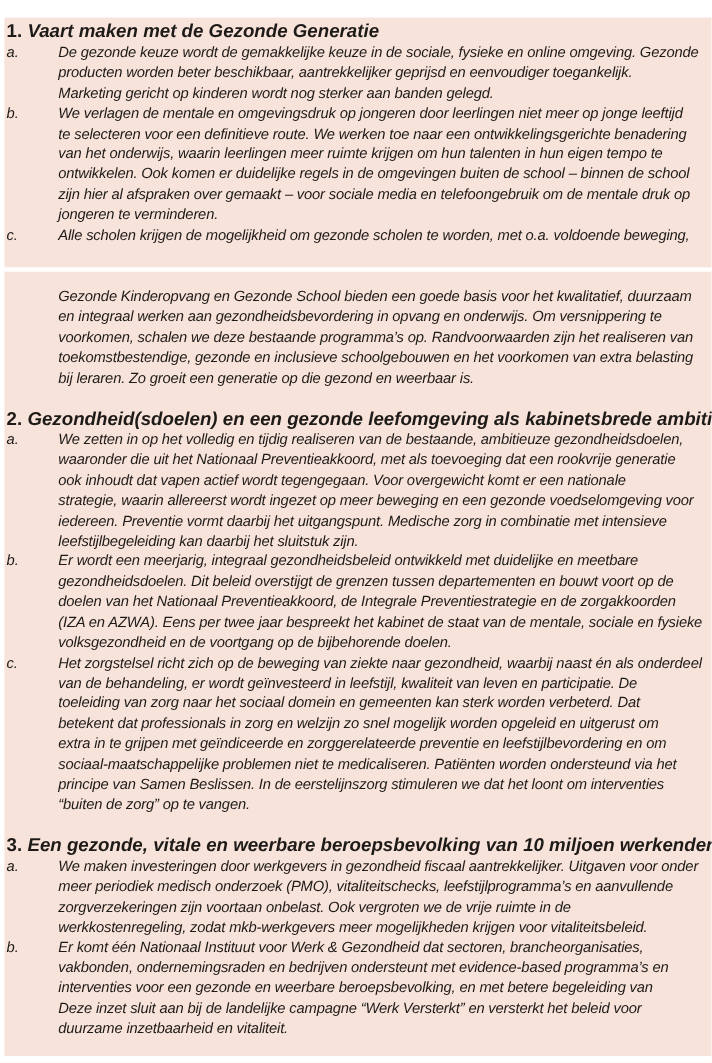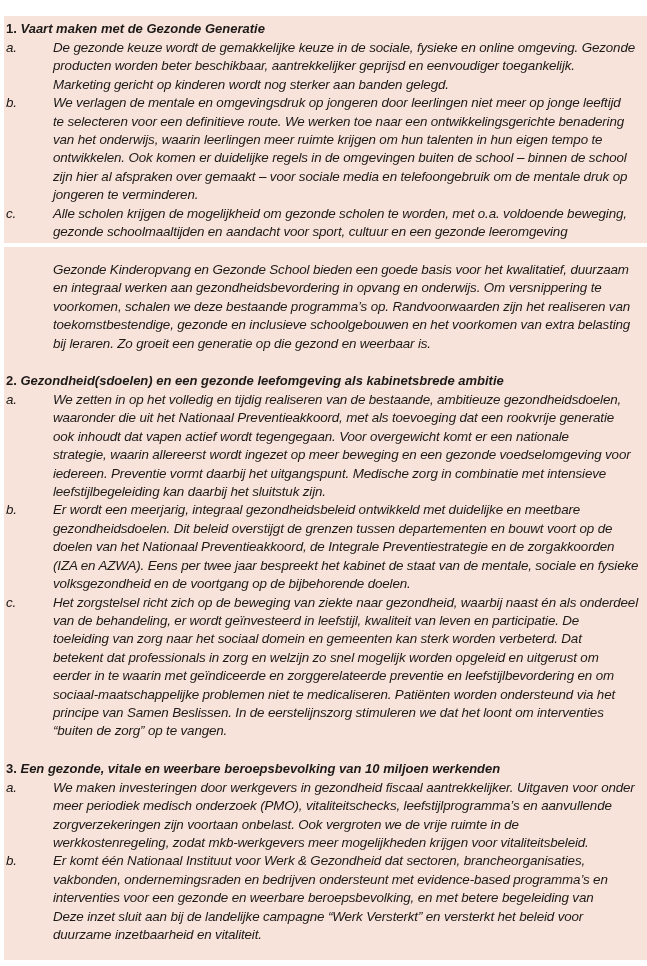--- a/index.html
+++ b/index.html
@@ -4,21 +4,21 @@
 <style>
   html, body { margin: 0; padding: 0; background: #ffffff; }
   body { width: 647px; height: 966px; position: relative; overflow: hidden;
          font-family: "Liberation Sans", "DejaVu Sans", sans-serif; color: #1e1a18; }
   .box { position: absolute; left: 4px; width: 643px; background: #f7e3da; }
   #box1 { top: 16px; height: 227px; }
   #box2 { top: 247px; height: 713px; }
   .content { position: absolute; left: 6px; right: 0; }
   #content1 { top: 19px; }
   #content2 { top: 261px; }
-  .heading { font-weight: bold; font-size: 13px; line-height: 20px; white-space: nowrap; }
+  .heading { font-weight: bold; font-size: 17px; line-height: 20px; white-space: nowrap; }
   .heading .num { font-style: normal; }
   .heading .ttl { font-style: italic; }
   .item { position: relative; padding-left: 26px; font-style: italic; font-size: 13.4px;
           line-height: 18.4px; letter-spacing: -0.15px; }
   .item .lbl { position: absolute; left: 0; top: 0; font-style: italic; }
   .line { display: block; white-space: nowrap; margin-left: 21px; }
   .gap { height: 18px; }
 </style>
 </head>
 <body>
@@ -42,21 +42,20 @@
     <span class="line">We verlagen de mentale en omgevingsdruk op jongeren door leerlingen niet meer op jonge leeftijd</span>
     <span class="line">te selecteren voor een definitieve route. We werken toe naar een ontwikkelingsgerichte benadering</span>
     <span class="line">van het onderwijs, waarin leerlingen meer ruimte krijgen om hun talenten in hun eigen tempo te</span>
     <span class="line">ontwikkelen. Ook komen er duidelijke regels in de omgevingen buiten de school – binnen de school</span>
     <span class="line">zijn hier al afspraken over gemaakt – voor sociale media en telefoongebruik om de mentale druk op</span>
     <span class="line">jongeren te verminderen.</span>
   </div>
   <div class="item">
     <span class="lbl">c.</span>
     <span class="line">Alle scholen krijgen de mogelijkheid om gezonde scholen te worden, met o.a. voldoende beweging,</span>
-    <span class="line">gezonde schoolmaaltijden en aandacht voor sport, cultuur en een gezonde leeromgeving</span>
   </div>
 </div>
 
 <div class="content" id="content2">
   <div class="item">
     <span class="line">Gezonde Kinderopvang en Gezonde School bieden een goede basis voor het kwalitatief, duurzaam</span>
     <span class="line">en integraal werken aan gezondheidsbevordering in opvang en onderwijs. Om versnippering te</span>
     <span class="line">voorkomen, schalen we deze bestaande programma’s op. Randvoorwaarden zijn het realiseren van</span>
     <span class="line">toekomstbestendige, gezonde en inclusieve schoolgebouwen en het voorkomen van extra belasting</span>
     <span class="line">bij leraren. Zo groeit een generatie op die gezond en weerbaar is.</span>
@@ -83,21 +82,21 @@
     <span class="line">doelen van het Nationaal Preventieakkoord, de Integrale Preventiestrategie en de zorgakkoorden</span>
     <span class="line">(IZA en AZWA). Eens per twee jaar bespreekt het kabinet de staat van de mentale, sociale en fysieke</span>
     <span class="line">volksgezondheid en de voortgang op de bijbehorende doelen.</span>
   </div>
   <div class="item">
     <span class="lbl">c.</span>
     <span class="line">Het zorgstelsel richt zich op de beweging van ziekte naar gezondheid, waarbij naast én als onderdeel</span>
     <span class="line">van de behandeling, er wordt geïnvesteerd in leefstijl, kwaliteit van leven en participatie. De</span>
     <span class="line">toeleiding van zorg naar het sociaal domein en gemeenten kan sterk worden verbeterd. Dat</span>
     <span class="line">betekent dat professionals in zorg en welzijn zo snel mogelijk worden opgeleid en uitgerust om</span>
-    <span class="line">eerder in te waarin met geïndiceerde en zorggerelateerde preventie en leefstijlbevordering en om</span>
+    <span class="line">extra in te grijpen met geïndiceerde en zorggerelateerde preventie en leefstijlbevordering en om</span>
     <span class="line">sociaal-maatschappelijke problemen niet te medicaliseren. Patiënten worden ondersteund via het</span>
     <span class="line">principe van Samen Beslissen. In de eerstelijnszorg stimuleren we dat het loont om interventies</span>
     <span class="line">“buiten de zorg” op te vangen.</span>
   </div>
   <div class="gap"></div>
 
   <div class="heading">
     <span class="num">3.</span>
     <span class="ttl">Een gezonde, vitale en weerbare beroepsbevolking van 10 miljoen werkenden</span>
   </div>

